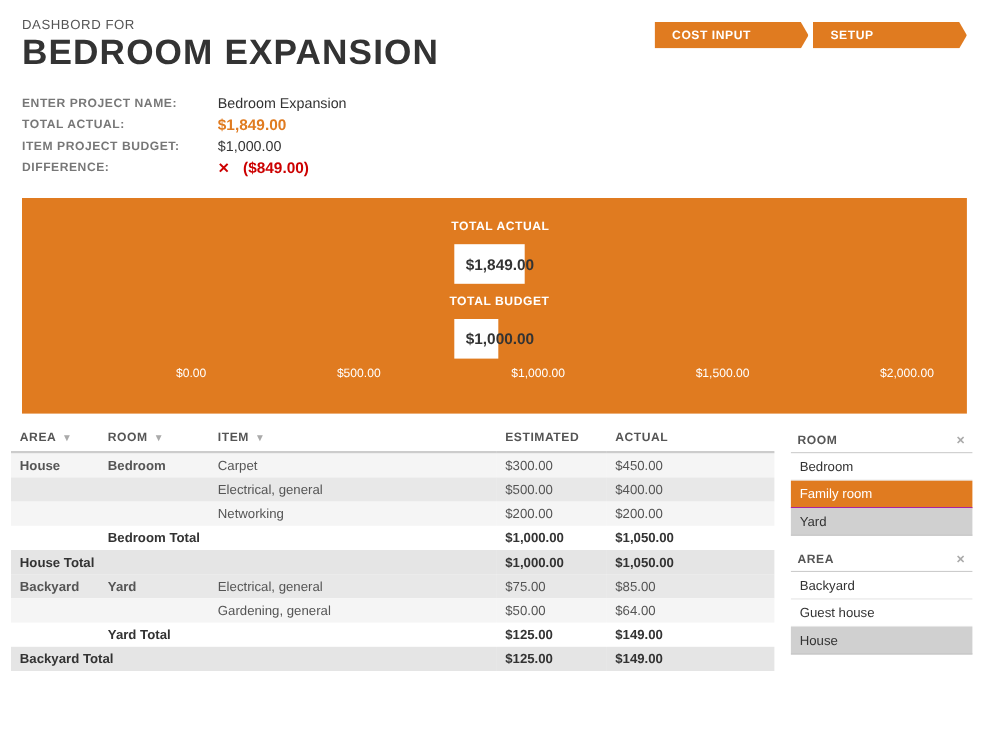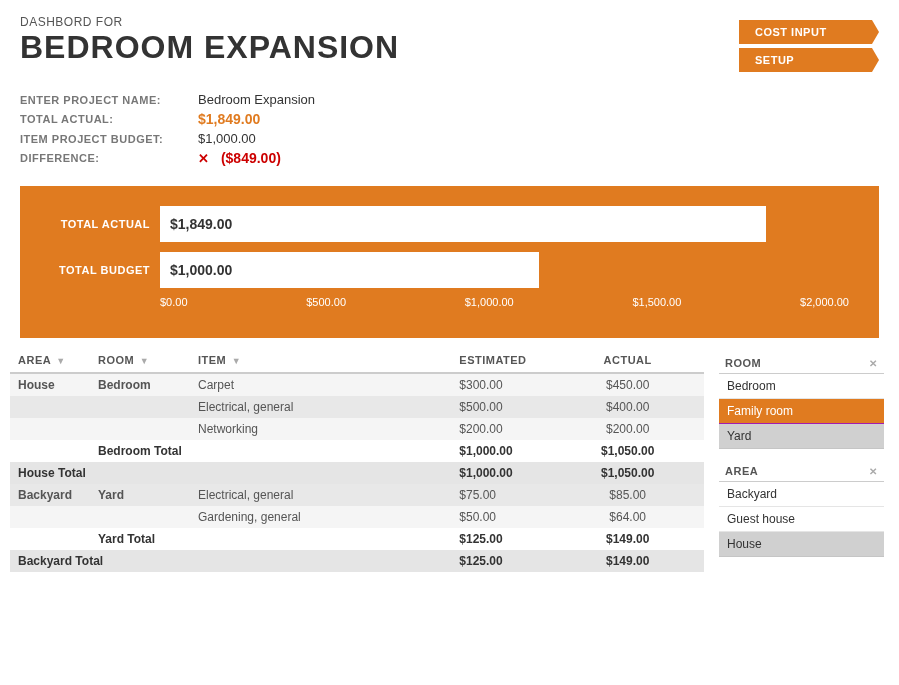--- a/index.html
+++ b/index.html
@@ -3,21 +3,21 @@
   <meta charset="utf-8">
   <style>
     * { box-sizing: border-box; margin: 0; padding: 0; }
     body { font-family: Arial, sans-serif; background: #fff; font-size: 13px; color: #333; width: 899px; min-height: 685px; overflow-x: hidden; }
 
     
     .header { padding: 15px 20px 10px 20px; display: flex; justify-content: space-between; align-items: flex-start; }
     .header-left {}
     .header-subtitle { font-size: 12px; color: #555; letter-spacing: 0.5px; }
     .header-title { font-size: 32px; font-weight: bold; color: #333; letter-spacing: 1px; }
-    .header-right { display: flex; flex-direction: column; gap: 4px; margin-top: 5px; }
+    .header-right { display: flex; flex-direction: row; gap: 4px; margin-top: 5px; }
     .nav-btn {
       background: #E07B20;
       color: #fff;
       font-size: 11px;
       font-weight: bold;
       padding: 6px 16px;
       clip-path: polygon(0 0, 95% 0, 100% 50%, 95% 100%, 0 100%);
       letter-spacing: 0.5px;
       text-align: left;
       min-width: 140px;
@@ -28,21 +28,21 @@
     .info-row { display: flex; align-items: center; gap: 8px; }
     .info-label { font-size: 11px; font-weight: bold; color: #777; letter-spacing: 0.5px; min-width: 170px; }
     .info-value { font-size: 13px; color: #333; }
     .info-value-orange { font-size: 14px; font-weight: bold; color: #E07B20; }
     .info-value-red { font-size: 14px; font-weight: bold; color: #CC0000; }
     .diff-x { color: #CC0000; font-weight: bold; margin-right: 4px; }
 
     
     .chart-container { background: #E07B20; margin: 10px 20px; padding: 20px 30px 30px 30px; position: relative; }
     .chart-rows { display: flex; flex-direction: column; gap: 10px; }
-    .chart-row { display: flex; align-items: center; gap: 10px; }
+    .chart-row { display: flex; align-items: center; gap: 10px; flex-direction: column; }
     .chart-row-label { color: #fff; font-size: 11px; font-weight: bold; letter-spacing: 0.5px; width: 100px; text-align: right; flex-shrink: 0; }
     .chart-bar-container { flex: 1; position: relative; }
     .chart-bar { background: #fff; height: 36px; display: flex; align-items: center; padding-left: 10px; font-size: 14px; font-weight: bold; color: #333; position: relative; }
     .chart-bar-actual { width: 88%; }
     .chart-bar-budget { width: 55%; }
 
     
     .chart-xaxis { display: flex; justify-content: space-between; margin-top: 8px; padding-left: 110px; }
     .chart-xaxis-label { font-size: 11px; color: #fff; }
 
@@ -69,21 +69,21 @@
     .row-area { font-weight: bold; color: #333; font-size: 12px; }
     .row-room { font-weight: bold; color: #333; }
     .row-item { background: #f5f5f5; }
     .row-item td { color: #555; }
     .row-item-alt { background: #e8e8e8; }
     .row-item-alt td { color: #555; }
     .row-subtotal td { font-weight: bold; color: #333; }
     .row-area-total td { font-weight: bold; color: #333; background: #e5e5e5; }
 
     .col-estimated { text-align: left; }
-    .col-actual { text-align: center; }
+    .col-actual { text-align: left; }
     .val-orange { color: #E07B20; font-weight: bold; }
 
     tr td:first-child { width: 80px; }
     tr td:nth-child(2) { width: 100px; }
 
     
     .side-panel-section { margin-bottom: 12px; }
     .side-panel-header { display: flex; justify-content: space-between; align-items: center; background: #fff; padding: 4px 6px; font-size: 11px; font-weight: bold; color: #555; letter-spacing: 0.5px; border-bottom: 1px solid #ccc; }
     .filter-clear { font-size: 10px; color: #aaa; cursor: pointer; }
     .side-panel-item { padding: 5px 8px; font-size: 12px; color: #333; border-bottom: 1px solid #e5e5e5; }

